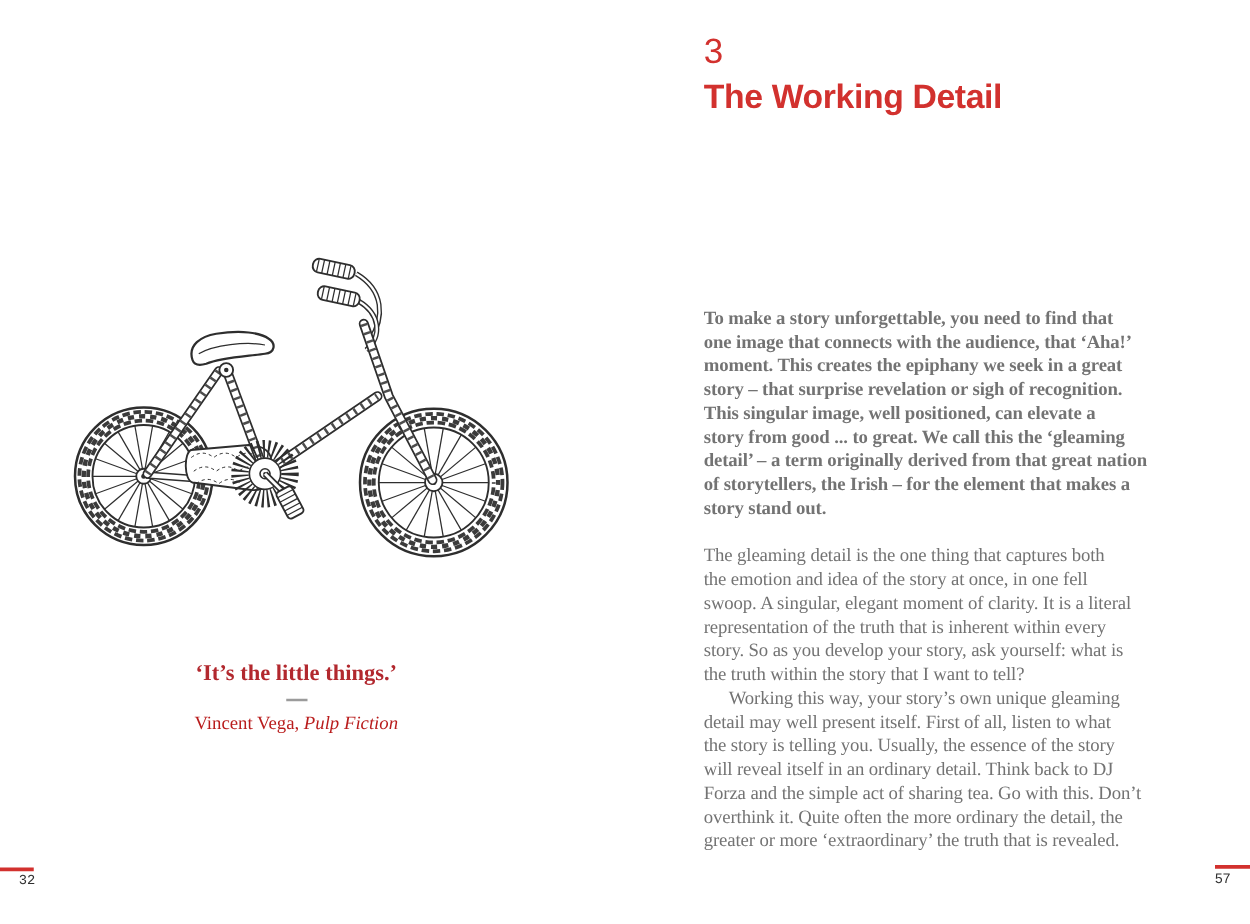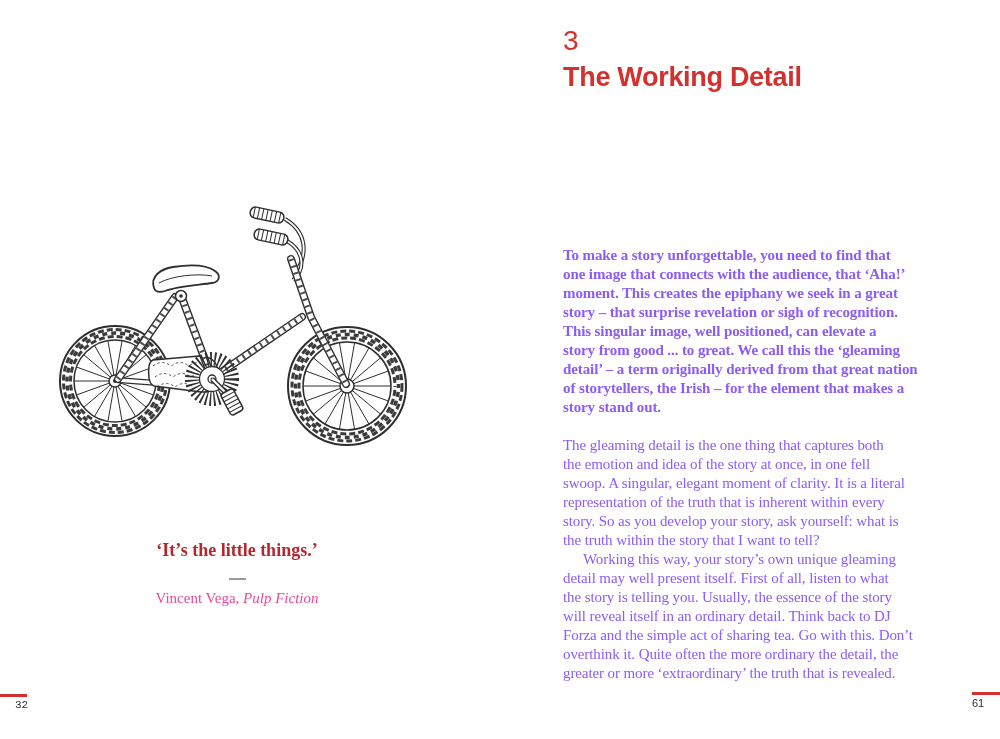--- a/index.html
+++ b/index.html
@@ -14,35 +14,35 @@
   .chapter-number{
     left:563px;top:26px;font:400 28px/1.1 "Liberation Sans",sans-serif;
     color:var(--accent-red,#d2312e);
   }
   .chapter-title{
     left:563px;top:63px;margin:0;font:700 27px/1.1 "Liberation Sans",sans-serif;
     letter-spacing:-0.3px;color:var(--accent-red,#d2312e);
   }
   .body-copy{left:563px;top:246px;width:400px;}
   .body-copy p{
-    margin:0;font:15px/19px "Liberation Serif",serif;color:#8b5cf6;
+    margin:0;font:15px/19px "Liberation Serif",serif;color:#737373;
     white-space:pre-line;letter-spacing:-0.1px;
   }
   .body-copy p.lead{font-weight:700;margin-bottom:19px;}
   .body-copy p.indent{text-indent:20px;}
 
   
   .caption{left:0;top:524px;width:474px;text-align:center;}
   .quote{
-    margin:16px;font:700 18px/1.2 "Liberation Serif",serif;
+    margin:4px;font:700 18px/1.2 "Liberation Serif",serif;
     color:var(--quote-red,#b2282e);
   }
   .quote-dash{width:17px;height:2px;background:#9b9b9b;margin:9px auto 0;}
   .attribution{
-    margin-top:9px;font:15px/1.2 "Liberation Serif",serif;color:#ec4899;
+    margin-top:9px;font:15px/1.2 "Liberation Serif",serif;color:#b91c1c;
   }
   .attribution .work{font-style:italic;}
 
   
   .folio-bar{height:3px;background:var(--accent-red,#d2312e);}
   .folio-bar.left{left:0;top:694px;width:27px;}
   .folio-bar.right{left:972px;top:692px;width:28px;}
   .folio-num{font:11px/1 "Liberation Sans",sans-serif;color:#2f2f2f;}
   .folio-num.left{left:15px;top:700px;font-family:Liberation Mono, monospace;}
   .folio-num.right{left:972px;top:698px;}
@@ -226,13 +226,13 @@
 will reveal itself in an ordinary detail. Think back to DJ
 Forza and the simple act of sharing tea. Go with this. Don’t
 overthink it. Quite often the more ordinary the detail, the
 greater or more ‘extraordinary’ the truth that is revealed.</p>
 </div>
 
 <div class="abs folio-bar left"></div>
 <div class="abs folio-num left">32</div>
 
 <div class="abs folio-bar right"></div>
-<div class="abs folio-num right">61</div>
+<div class="abs folio-num right">57</div>
 
 </body></html>

